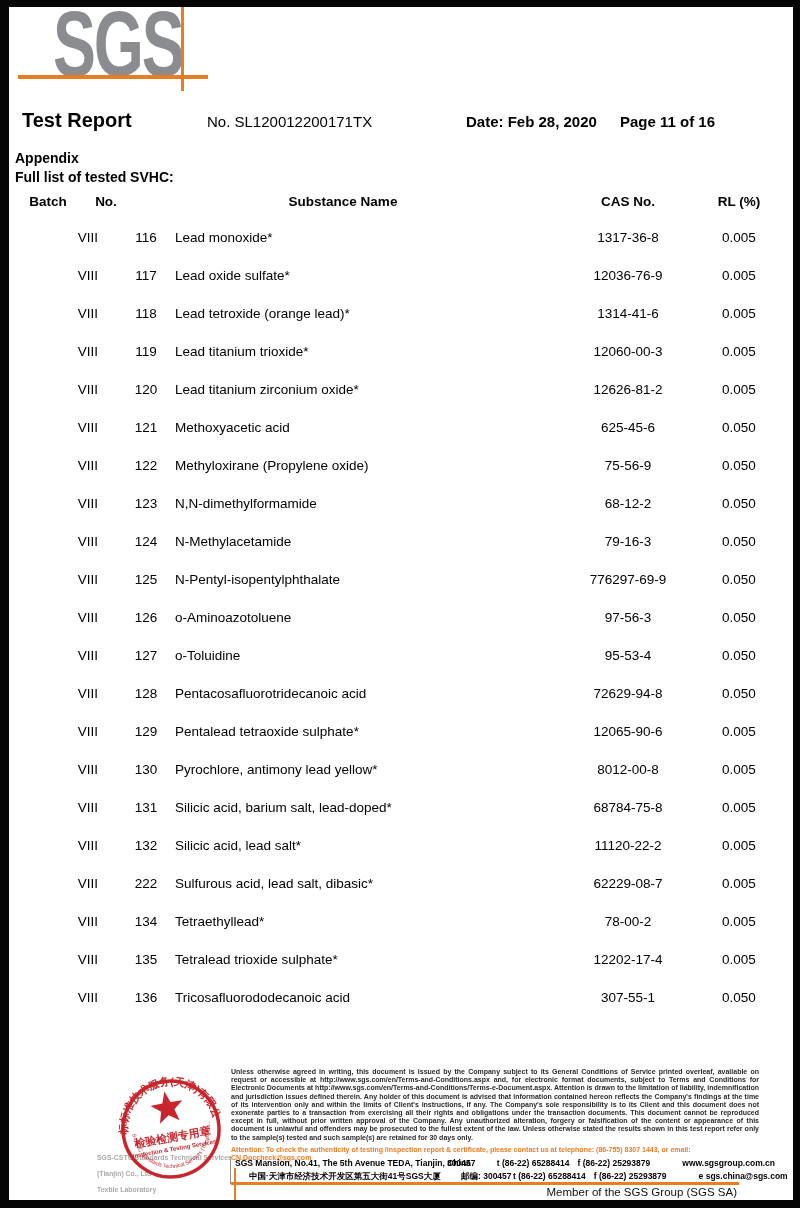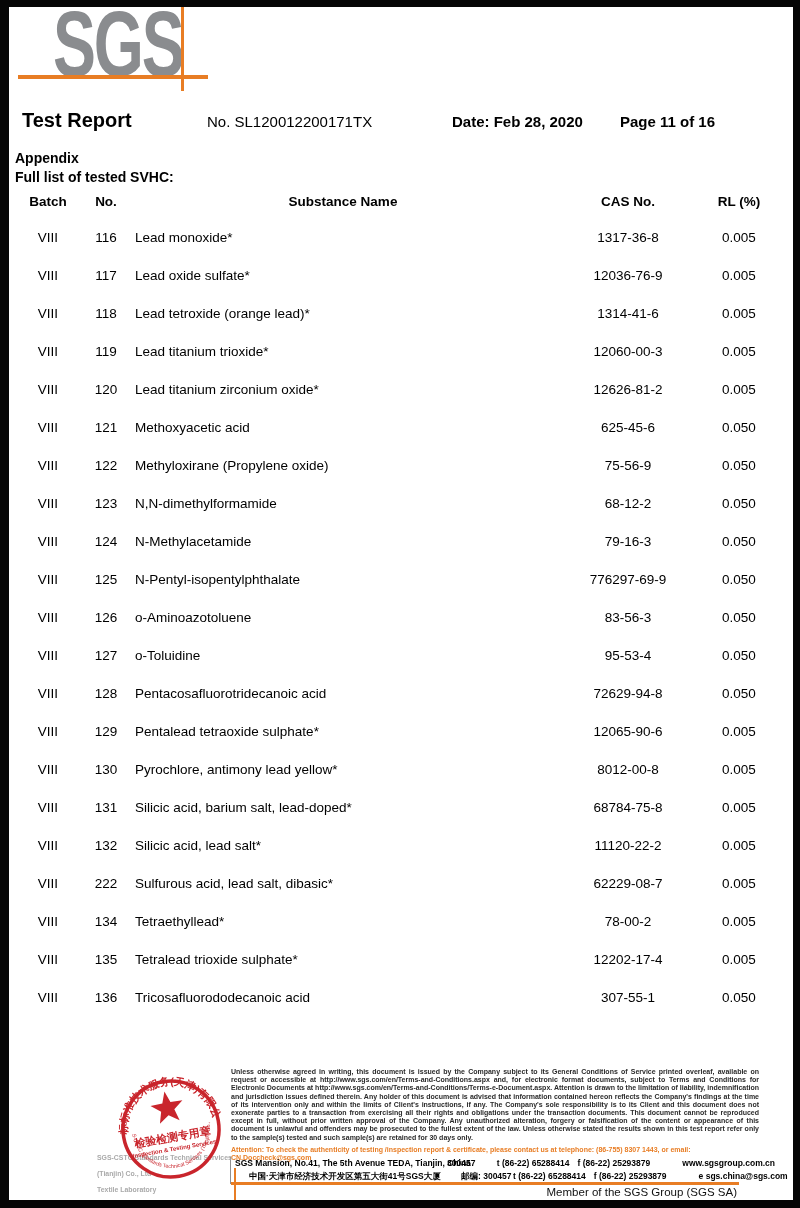--- a/index.html
+++ b/index.html
@@ -21,29 +21,29 @@
     position:absolute;left:44px;top:-9px;
     font-size:92px;line-height:92px;font-weight:700;
     color:#8a8c8f;letter-spacing:-3px;
     transform:scaleX(.70);transform-origin:left top;
   }
   .logo-hline{position:absolute;left:9px;top:68px;width:190px;height:3.5px;background:#e87d24;}
   .logo-vline{position:absolute;left:172px;top:0;width:3px;height:84px;background:#e87d24;}
   
   .doc-title{position:absolute;left:13px;top:102px;font-size:20px;font-weight:700;}
   .report-no{position:absolute;left:198px;top:106px;font-size:15px;font-weight:400;}
-  .report-date{position:absolute;left:443px;top:106px;font-size:15px;font-weight:700;}
+  .report-date{position:absolute;left:457px;top:106px;font-size:15px;font-weight:700;}
   .page-info{position:absolute;left:611px;top:106px;font-size:15px;font-weight:700;}
   
   .apx-title{position:absolute;left:6px;top:143px;font-size:14px;font-weight:700;}
   .apx-sub{position:absolute;left:6px;top:162px;font-size:14px;font-weight:700;}
   
   .thead{position:absolute;left:1px;top:187px;display:flex;width:772px;font-size:13.5px;font-weight:700;}
   .tbody{position:absolute;left:1px;top:211px;width:772px;}
-  .trow{display:flex;height:38px;align-items:center;font-size:13.5px;}
+  .trow{display:flex;height:38px;align-items:center;font-size:13.5px;margin-left:40px;}
   .cell{white-space:nowrap;}
   .c-batch{width:76px;text-align:center;}
   .c-no{width:40px;text-align:center;}
   .c-name{flex:1;text-align:left;padding-left:9px;}
   .th-name{text-align:center;padding-left:0;}
   .c-cas{width:136px;text-align:center;}
   .c-rl{width:86px;text-align:center;}
   
   .company-gray{
     position:absolute;left:88px;top:1143px;width:150px;
@@ -166,21 +166,21 @@
         <div class="cell c-batch">VIII</div>
         <div class="cell c-no">125</div>
         <div class="cell c-name">N-Pentyl-isopentylphthalate</div>
         <div class="cell c-cas">776297-69-9</div>
         <div class="cell c-rl">0.050</div>
       </div>
       <div class="trow">
         <div class="cell c-batch">VIII</div>
         <div class="cell c-no">126</div>
         <div class="cell c-name">o-Aminoazotoluene</div>
-        <div class="cell c-cas">83-56-3</div>
+        <div class="cell c-cas">97-56-3</div>
         <div class="cell c-rl">0.050</div>
       </div>
       <div class="trow">
         <div class="cell c-batch">VIII</div>
         <div class="cell c-no">127</div>
         <div class="cell c-name">o-Toluidine</div>
         <div class="cell c-cas">95-53-4</div>
         <div class="cell c-rl">0.050</div>
       </div>
       <div class="trow">

